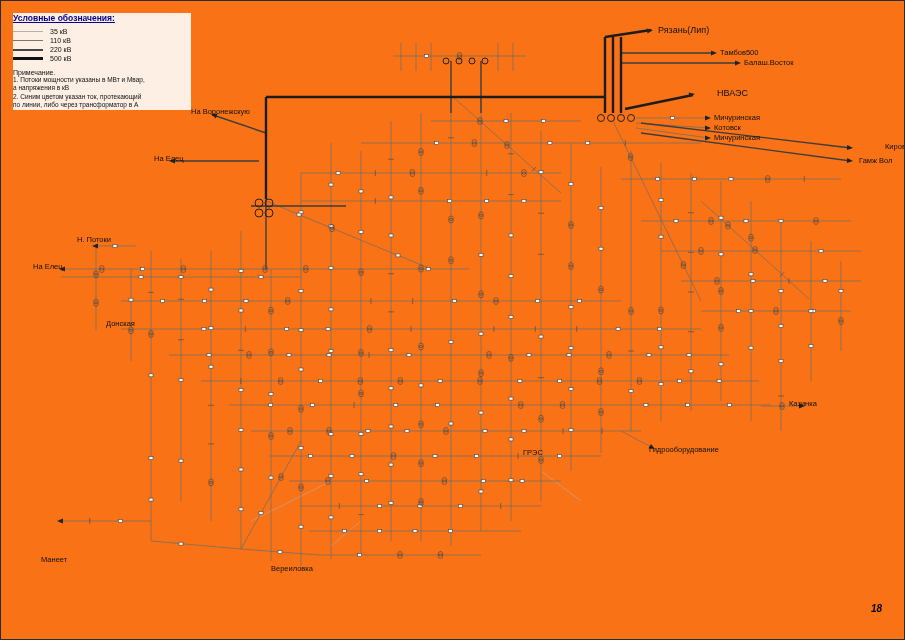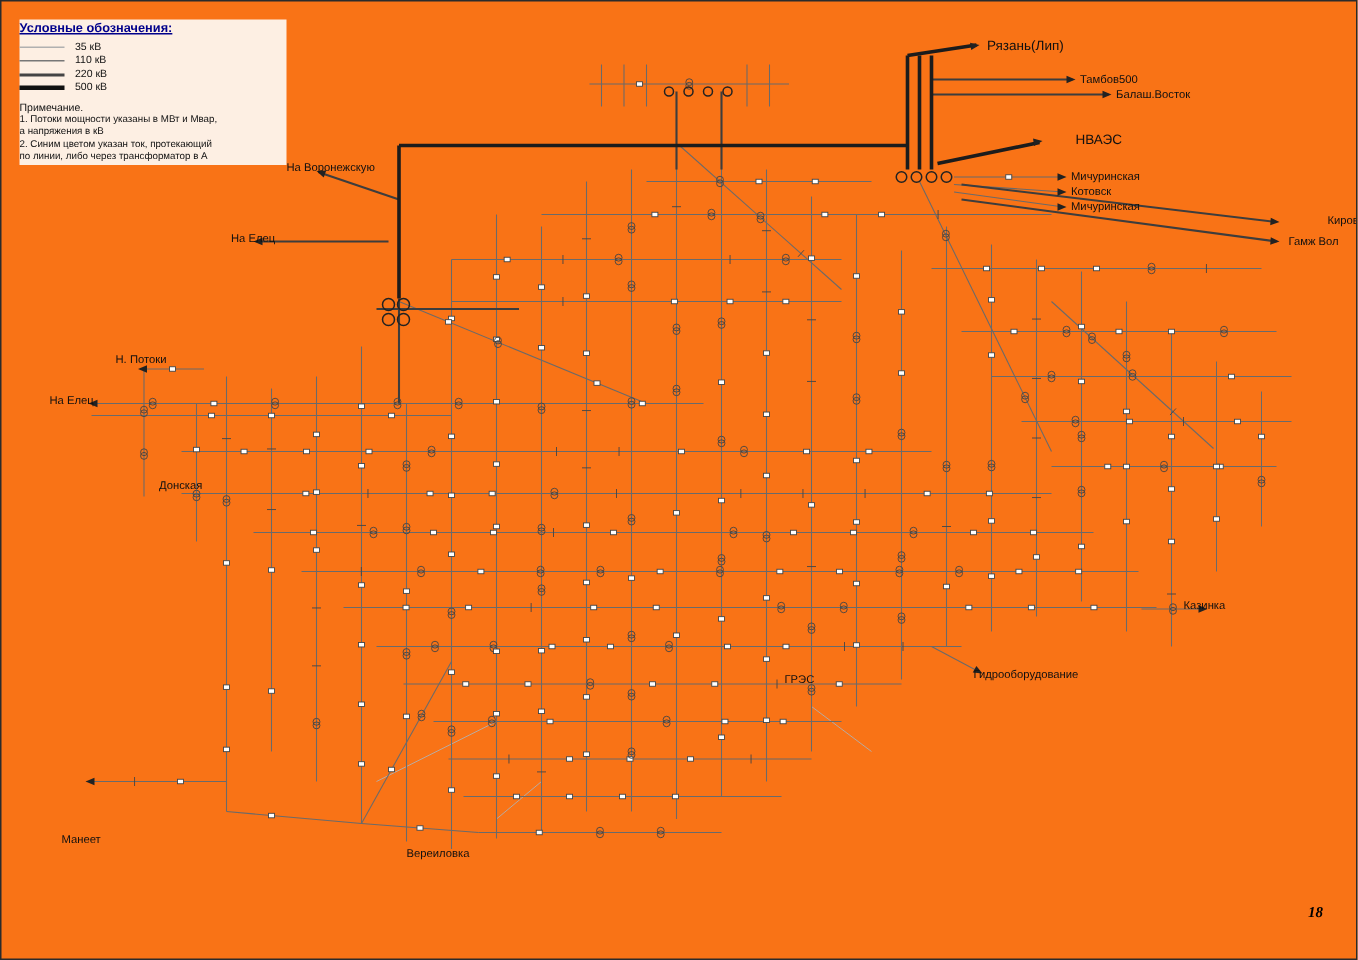--- a/index.html
+++ b/index.html
@@ -13,21 +13,21 @@
   .s35{border-top:1px solid #b0b0b0;}
   .s110{border-top:1px solid #777;}
   .s220{border-top:2px solid #444;}
   .s500{border-top:3px solid #111;}
   .lab{font-size:7px;color:#111;}
   .notes-title{font-size:7px;color:#111;margin-top:6px;}
   .note{font-size:6.5px;line-height:1.3;color:#111;}
   .dlabel{position:absolute;font-size:7.5px;color:#101010;white-space:nowrap;}
   .dlabel.big{font-size:9px;font-weight:normal;}
   .caption{position:absolute;left:16px;top:578px;width:876px;font-family:"Liberation Serif",serif;font-size:11.5px;color:#000;}
-  .page-number{position:absolute;right:22px;top:602px;font-family:Liberation Serif, serif;font-style:italic;font-weight:bold;font-size:10px;color:#000;}
+  .page-number{position:absolute;right:22px;top:602px;font-family:Liberation Sans, sans-serif;font-style:italic;font-weight:bold;font-size:10px;color:#000;}
 </style>
 </head>
 <body>
 
 <div class="page">
 
   <div id="net-wrap">
       <svg width="905" height="640" viewBox="0 0 905 640">
         <path d="M330 480 L 250 520" stroke="#b0b0b0" stroke-width="0.6" fill="none"></path>
         <path d="M540 470 L 580 500" stroke="#b0b0b0" stroke-width="0.6" fill="none"></path>

